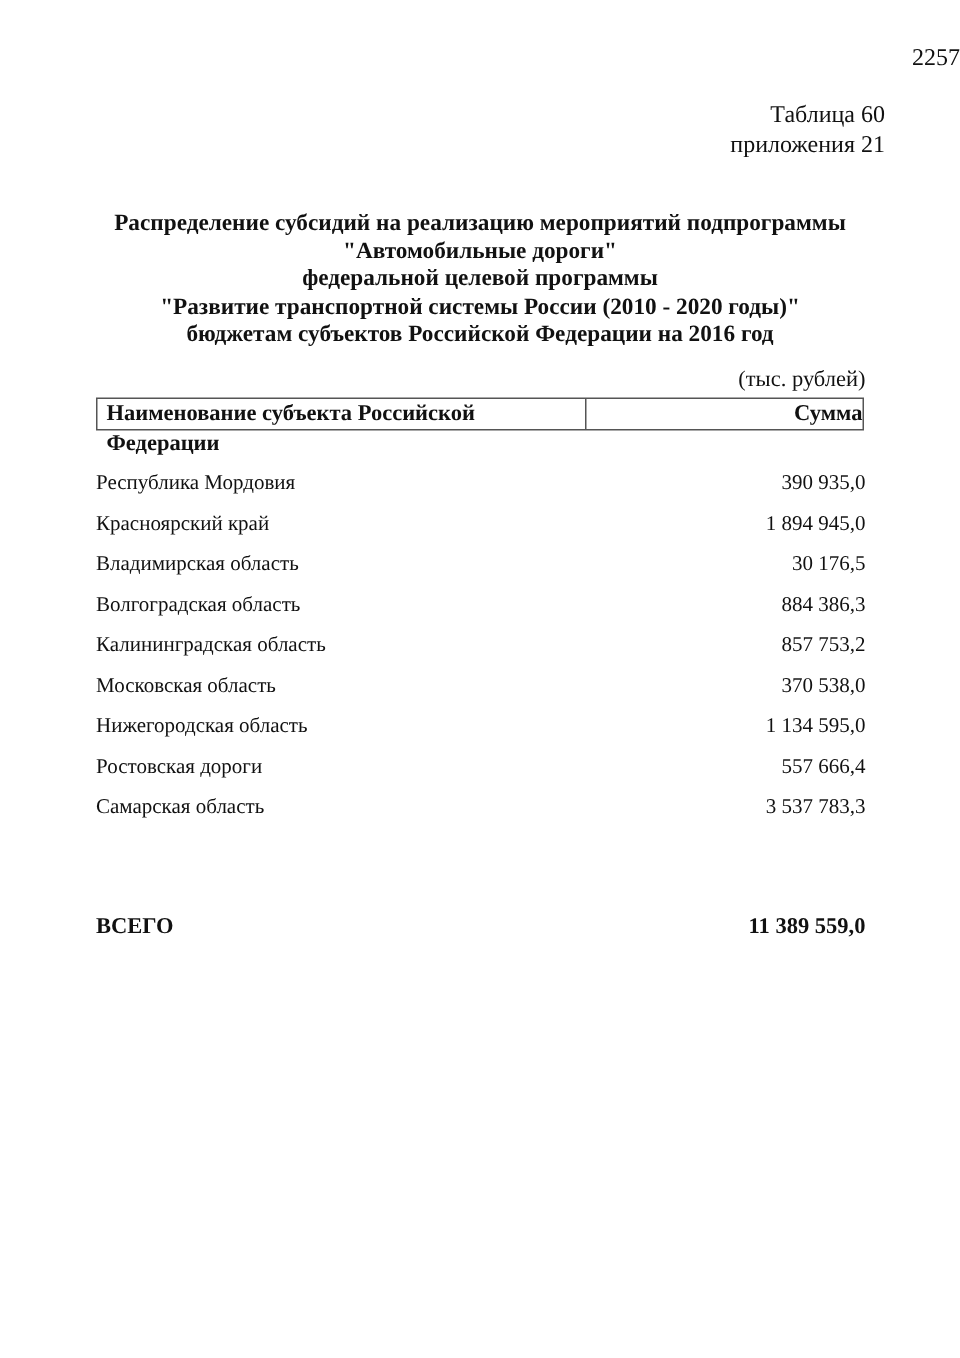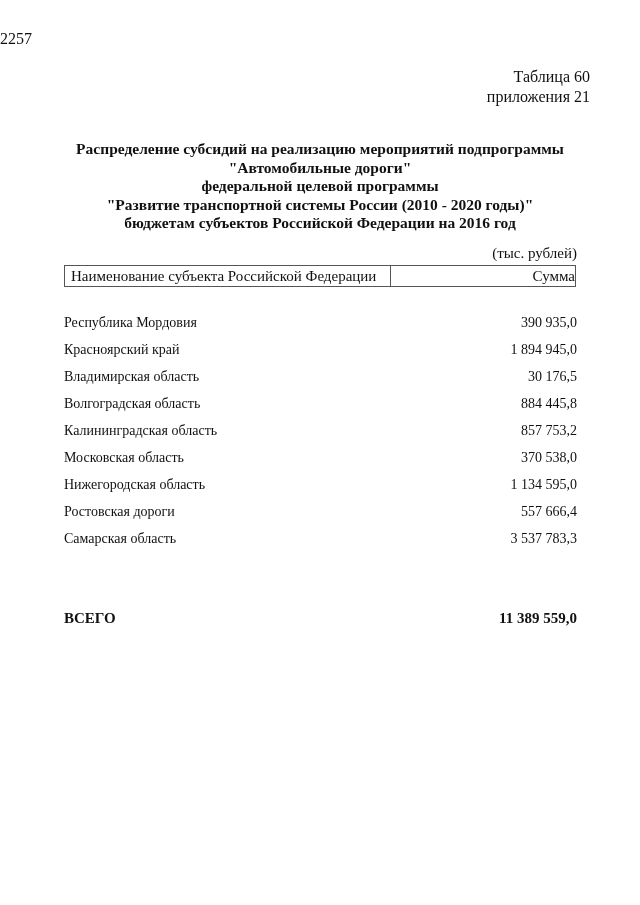--- a/index.html
+++ b/index.html
@@ -1,39 +1,39 @@
 <!DOCTYPE html>
 <html><head>
 <meta charset="utf-8">
 <style>
   html, body { margin: 0; padding: 0; background: #ffffff; }
   body {
     width: 640px; height: 905px; position: relative; overflow: hidden;
     font-family: "Liberation Serif", serif; color: #111111;
   }
   .page-number {
-    position: absolute; top: 30px; left: 0; width: 640px; text-align: left;
+    position: absolute; top: 30px; left: 0; width: 640px; text-align: right;
     font-size: 16px;
   }
   .table-ref {
     position: absolute; top: 67px; right: 50px; text-align: right;
     font-size: 16px; line-height: 20px;
   }
   .title {
     position: absolute; top: 140px; left: 40px; width: 560px; text-align: center;
     font-weight: bold; font-size: 15.5px; line-height: 18.5px;
   }
   .units {
     position: absolute; top: 245px; right: 63px; font-size: 15px;
   }
   .header-box {
     position: absolute; top: 265px; left: 64px; width: 512px; height: 22px;
     border-top: 1px solid #555; border-bottom: 1px solid #555;
     border-left: 1px solid #555; border-right: 1px solid #555;
-    box-sizing: border-box; display: flex; font-size: 15px;
+    box-sizing: border-box; display: flex; font-size: 15px; font-weight: bold;
   }
   .header-box .col-name {
     width: 326px; border-right: 1px solid #555; box-sizing: border-box;
     padding-left: 6px; line-height: 20px;
   }
   .header-box .col-sum {
     flex: 1; text-align: right; line-height: 20px;
   }
   .rows {
     position: absolute; top: 312px; left: 64px; width: 513px;
@@ -81,21 +81,21 @@
   <div class="row">
     <span>Красноярский край</span>
     <span>1 894 945,0</span>
   </div>
   <div class="row">
     <span>Владимирская область</span>
     <span>30 176,5</span>
   </div>
   <div class="row">
     <span>Волгоградская область</span>
-    <span>884 445,8</span>
+    <span>884 386,3</span>
   </div>
   <div class="row">
     <span>Калининградская область</span>
     <span>857 753,2</span>
   </div>
   <div class="row">
     <span>Московская область</span>
     <span>370 538,0</span>
   </div>
   <div class="row">

